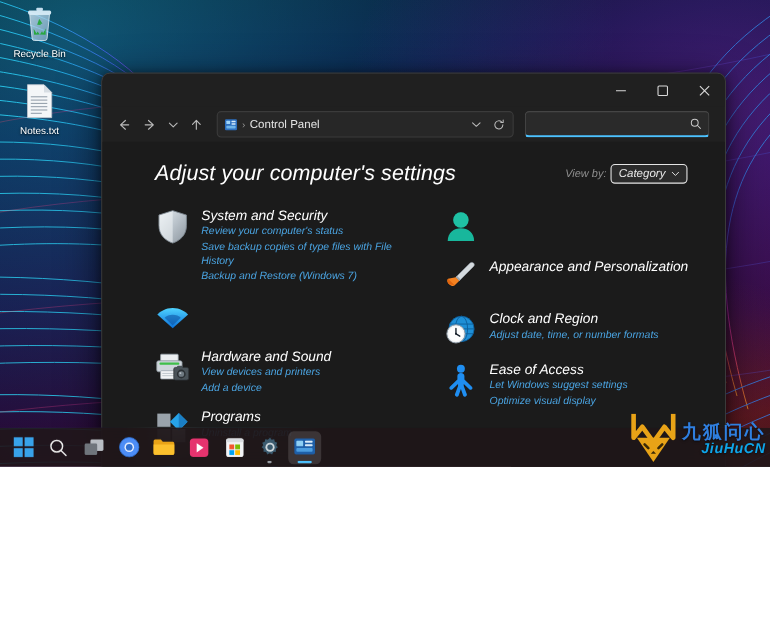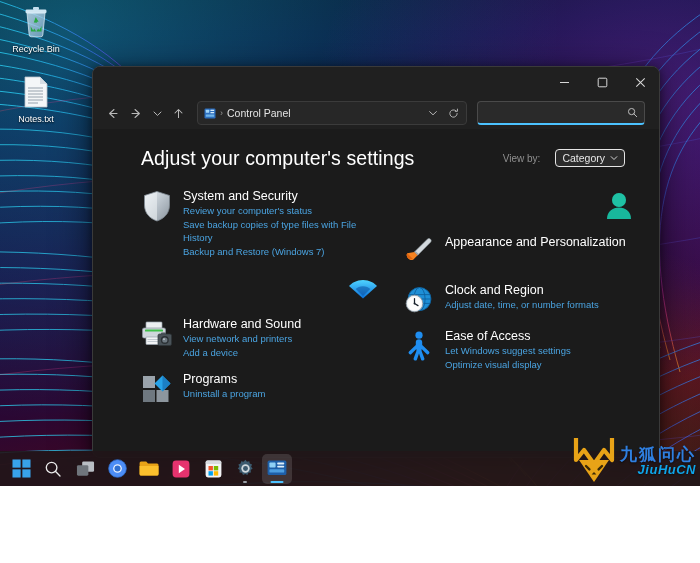--- a/index.html
+++ b/index.html
@@ -8,21 +8,21 @@
     width: 700px;
     height: 563px;
     overflow: hidden;
     font-family: "Liberation Sans", sans-serif;
   }
 
   
   #desktop {
     position: relative;
     width: 700px;
-    height: 486px;
+    height: 424px;
     background: #0a0220;
     overflow: hidden;
   }
   #wallpaper {
     position: absolute;
     inset: 0;
     width: 700px;
     height: 563px;
   }
 
@@ -146,38 +146,39 @@
   #search-icon { color: #c9c9c9; display:flex; }
 
   
   #content {
     position: absolute;
     left: 0; right: 0;
     top: 62px; bottom: 0;
     background: #1b1b1b;
     padding: 18px 24px 0 48px;
     overflow: hidden;
+    font-style: italic;
   }
 
   #heading-row {
     display: flex;
     align-items: flex-end;
     justify-content: space-between;
     padding-right: 10px;
   }
   #page-title {
     color: #ffffff;
     font-size: 19.5px;
     font-weight: 400;
     letter-spacing: .1px;
   }
   #viewby {
     display: flex;
     align-items: center;
-    gap: 15px;
+    gap: 4px;
     padding-bottom: 3px;
   }
   #viewby-label { color: #8f8f8f; font-size: 10px; }
   #viewby-select {
     background: #2b2b2b;
     border: 1px solid #e5e5e5;
     border-radius: 4px;
     color: #e6e6e6;
     font-size: 10.5px;
     padding: 2px 6px;
@@ -192,21 +193,20 @@
     margin-top: 18px;
     display: grid;
     grid-template-columns: 238px 1fr;
     column-gap: 24px;
   }
   .cat-col { display: flex; flex-direction: column; }
   .cat {
     display: flex;
     gap: 10px;
     margin-bottom: 12px;
-    justify-content: flex-end;
   }
   .cat-icon {
     flex: 0 0 32px;
     width: 32px; height: 32px;
     display: flex; align-items: center; justify-content: center;
     margin-top: 2px;
   }
   .cat-text { flex: 1; min-width: 0; }
   .cat-title {
     color: #ffffff;
@@ -602,21 +602,21 @@
                   </g>
                 <rect x="17" y="14" width="13.5" height="11.5" rx="1.6" fill="#4a5359" stroke="#2d3337" stroke-width="0.7"></rect>
                 <rect x="20" y="12.4" width="5" height="2.2" rx="0.8" fill="#4a5359"></rect>
                 <circle cx="23.8" cy="20" r="4" fill="#2b3135"></circle>
                 <circle cx="23.8" cy="20" r="2.6" fill="#6f7a82"></circle>
                 <circle cx="23" cy="19.2" r="0.9" fill="#cfd6dc" opacity="0.8"></circle>
               </svg>
             </div>
             <div class="cat-text">
               <div class="cat-title">Hardware and Sound</div>
-              <div class="cat-link">View network and printers</div>
+              <div class="cat-link">View devices and printers</div>
               <div class="cat-link">Add a device</div>
             </div>
           </div>
 
           <div class="cat">
             <div class="cat-icon">
               <svg width="30" height="30" viewBox="0 0 30 30">
                 <rect x="1" y="2" width="12" height="12" fill="#9aa3ab"></rect>
                 <rect x="1" y="16" width="12" height="12" fill="#6f7880"></rect>
                 <rect x="14.5" y="16" width="12" height="12" fill="#8d969e"></rect>

